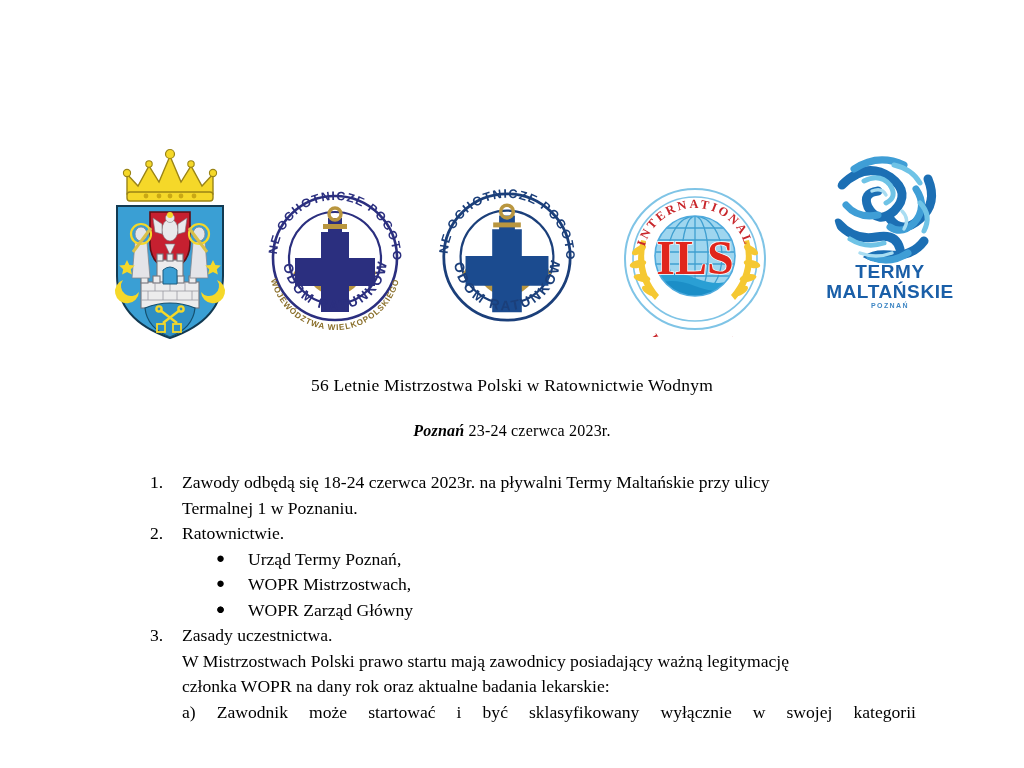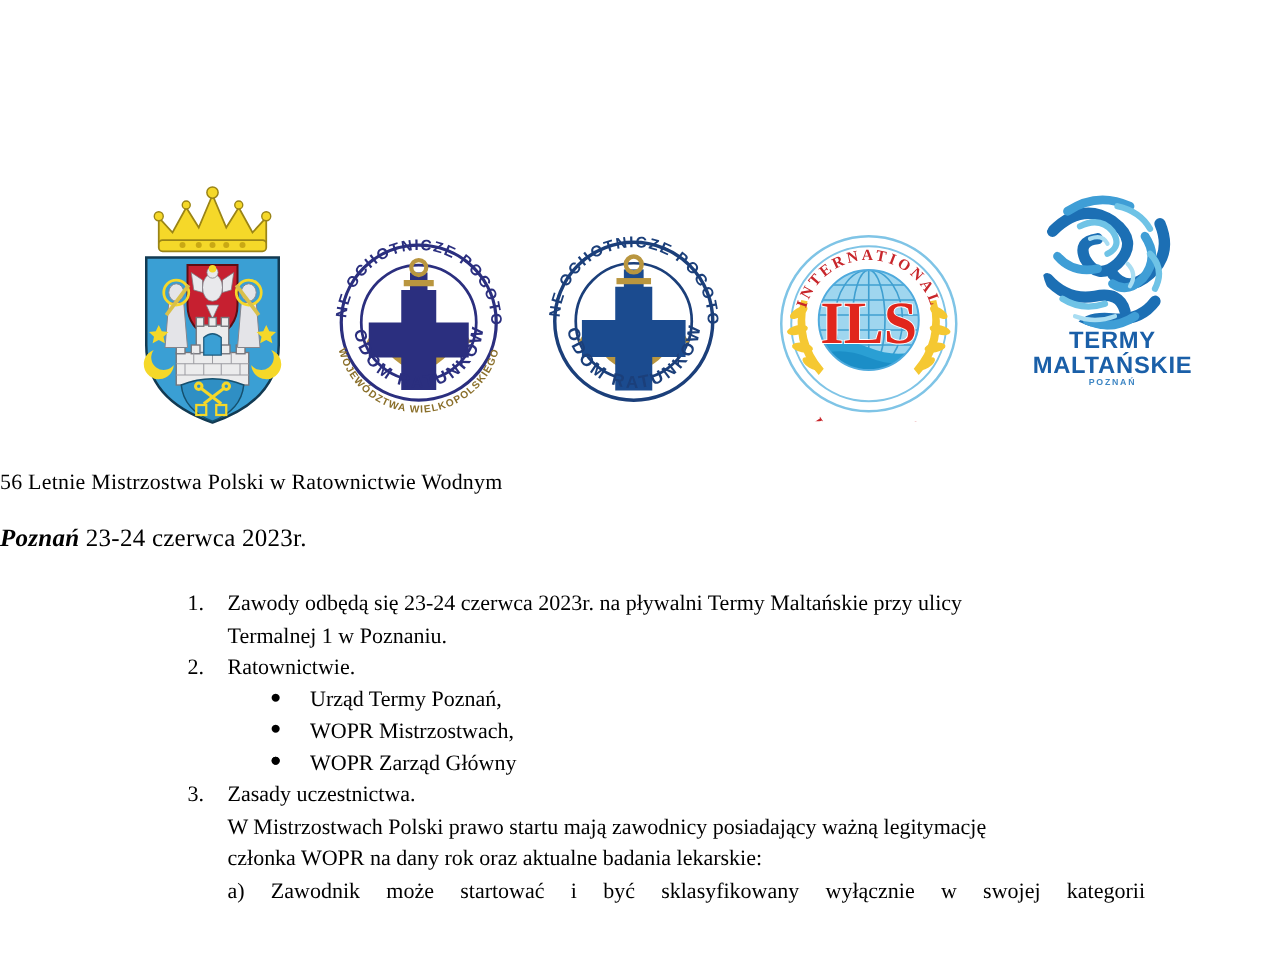--- a/index.html
+++ b/index.html
@@ -38,32 +38,32 @@
     top: 0;
   }
   .logo svg { display: block; }
 
   
   .title-block {
     position: absolute;
     left: 0;
     top: 374px;
     width: 1024px;
-    text-align: left;
+    text-align: center;
     font-family: Liberation Serif, serif;
   }
   .doc-title {
     font-size: 17.5px;
     line-height: 22px;
     letter-spacing: 0.2px;
     white-space: nowrap;
   }
   .doc-subtitle {
     margin-top: 24px;
-    font-size: 20px;
+    font-size: 16px;
     line-height: 22px;
     letter-spacing: 0.2px;
     white-space: nowrap;
   }
   .doc-subtitle .bi {
     font-weight: bold;
     font-style: italic;
   }
 
   
@@ -354,21 +354,21 @@
 
   <div class="title-block">
     <div class="doc-title">56 Letnie Mistrzostwa Polski w Ratownictwie Wodnym</div>
     <div class="doc-subtitle"><span class="bi">Poznań</span><span> 23-24 czerwca  2023r.</span></div>
   </div>
 
   <div class="content">
 
     <div class="num-item">
       <span class="marker">1.</span>
-      <span class="cont-line">Zawody odbędą się 23-24 czerwca 2023r. na pływalni Termy Maltańskie przy ulicy</span>
+      <span class="cont-line">Zawody odbędą się 18-24 czerwca 2023r. na pływalni Termy Maltańskie przy ulicy</span>
       <span class="cont-line">Termalnej 1 w Poznaniu.</span>
     </div>
 
     <div class="num-item">
       <span class="marker">2.</span>
       <span class="plain-line">Ratownictwie.</span>
     </div>
     <ul class="bullets">
       <li class="bullet-item">
         <span class="dot">●</span>

